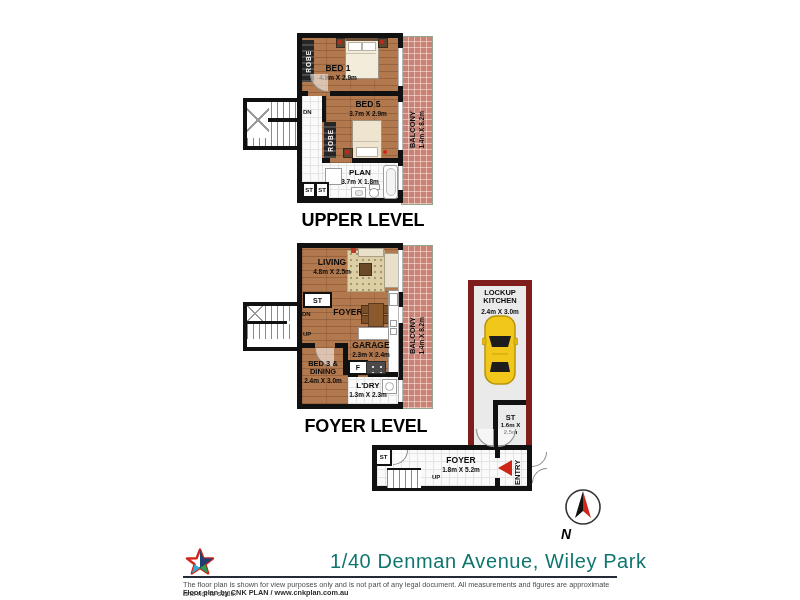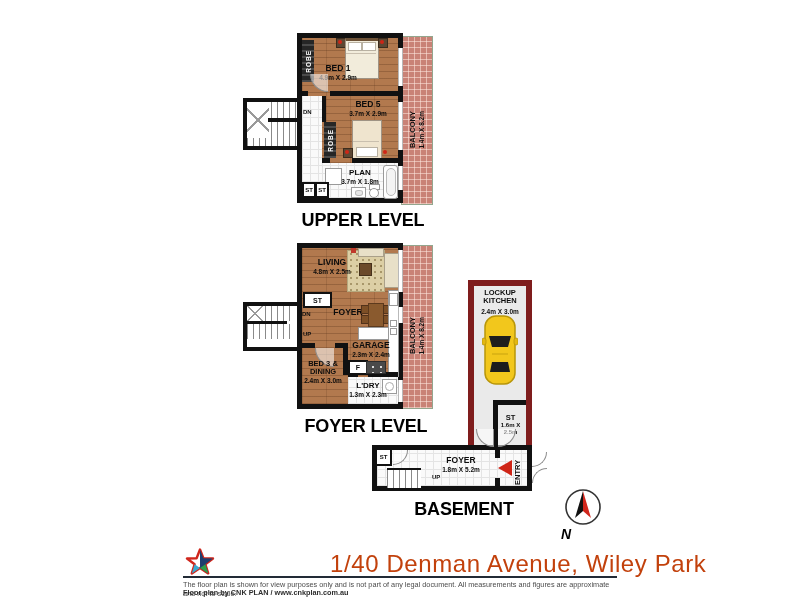--- a/index.html
+++ b/index.html
@@ -264,33 +264,32 @@
     <div class="wall" style="left:118px;top:28px;width:5px;height:8px;"></div>
     <div class="abs" style="left:121px;top:10px;width:0;height:0;border-top:8px solid transparent;border-bottom:8px solid transparent;border-right:14px solid #cf2517;"></div>
     <div class="vtxt" style="position:absolute;left:136px;top:1px;height:34px;font-size:7.5px;">ENTRY</div>
   </div>
 
   <div class="doorR" style="left:532px;top:452px;width:14px;height:14px;"></div>
   <div class="door" style="left:532px;top:468px;width:14px;height:14px;border-radius:100% 0 0 0;border-bottom:none;border-left:1px solid #8d8d8d;border-top:1px solid #8d8d8d;"></div>
   <div class="door" style="left:476px;top:429px;width:17px;height:17px;"></div>
   <div class="doorR" style="left:498px;top:429px;width:17px;height:17px;"></div>
 
-  <div class="title" style="left:379px;top:499px;width:170px;">BASEMENT</div>
 
   <svg style="position:absolute;left:562px;top:487px;" width="42" height="40" viewBox="0 0 42 40">
     <circle cx="21" cy="20" r="17" fill="#fff" stroke="#333" stroke-width="1.6"></circle>
     <polygon points="21,4 13,31 21,24" fill="#111"></polygon>
     <polygon points="21,4 29,31 21,24" fill="#d0261c"></polygon>
   </svg>
   <div style="position:absolute;left:556px;top:526px;width:20px;text-align:center;font-weight:700;font-style:italic;font-size:14px;color:#000;">N</div>
 
   <svg style="position:absolute;left:184px;top:548px;" width="32" height="30" viewBox="0 0 32 30">
     <path d="M16 1.5 L19.4 10.2 L29 10.5 L21.4 16.3 L24.2 25.4 L16 20 L7.8 25.4 L10.6 16.3 L3 10.5 L12.6 10.2 Z" fill="#fff" stroke="#d0261c" stroke-width="2.4" stroke-linejoin="round"></path>
     <path d="M16 1.5 L19.4 10.2 L29 10.5 L21.4 16.3 L24.2 25.4 L16 20 Z" fill="#1e3f6f"></path>
     <path d="M16 20 L24.2 25.4 L21.4 16.3 Z" fill="#2f9e49"></path>
     <path d="M16 20 L7.8 25.4 L10.6 16.3 Z" fill="#3aa9d0"></path>
   </svg>
-  <div style="position:absolute;left:330px;top:550px;font-size:24px;font-weight:400;color:#c2410c;letter-spacing:.6px;">1/40 Denman Avenue, Wiley Park</div>
+  <div style="position:absolute;left:330px;top:550px;font-size:20px;font-weight:400;color:#0f766e;letter-spacing:.6px;">1/40 Denman Avenue, Wiley Park</div>
   <div style="position:absolute;left:183px;top:576px;width:434px;height:2px;background:#222b36;"></div>
   <div style="position:absolute;left:183px;top:580px;width:440px;font-size:7.3px;color:#4c4c4c;">The floor plan is shown for view purposes only and is not part of any legal document. All measurements and figures are approximate and not to scale.</div>
   <div style="position:absolute;left:183px;top:588px;width:440px;font-size:7.3px;font-weight:700;color:#2e2e2e;">Floor plan by CNK PLAN / www.cnkplan.com.au</div>
 
 </div>
 
 </body></html>

